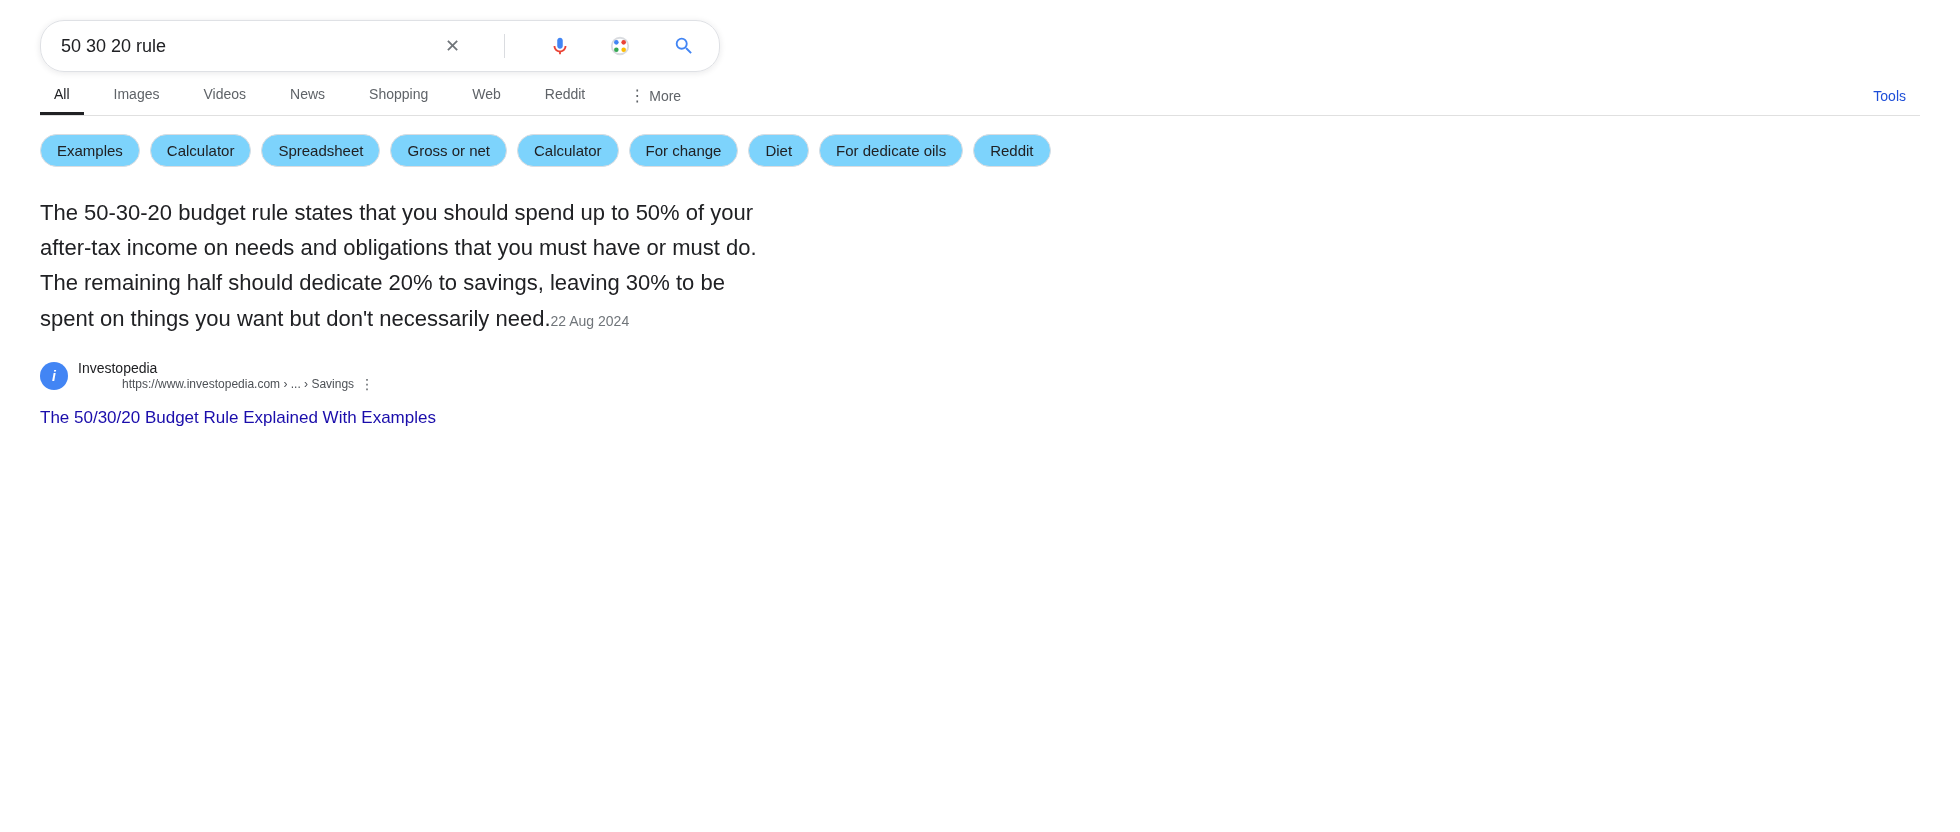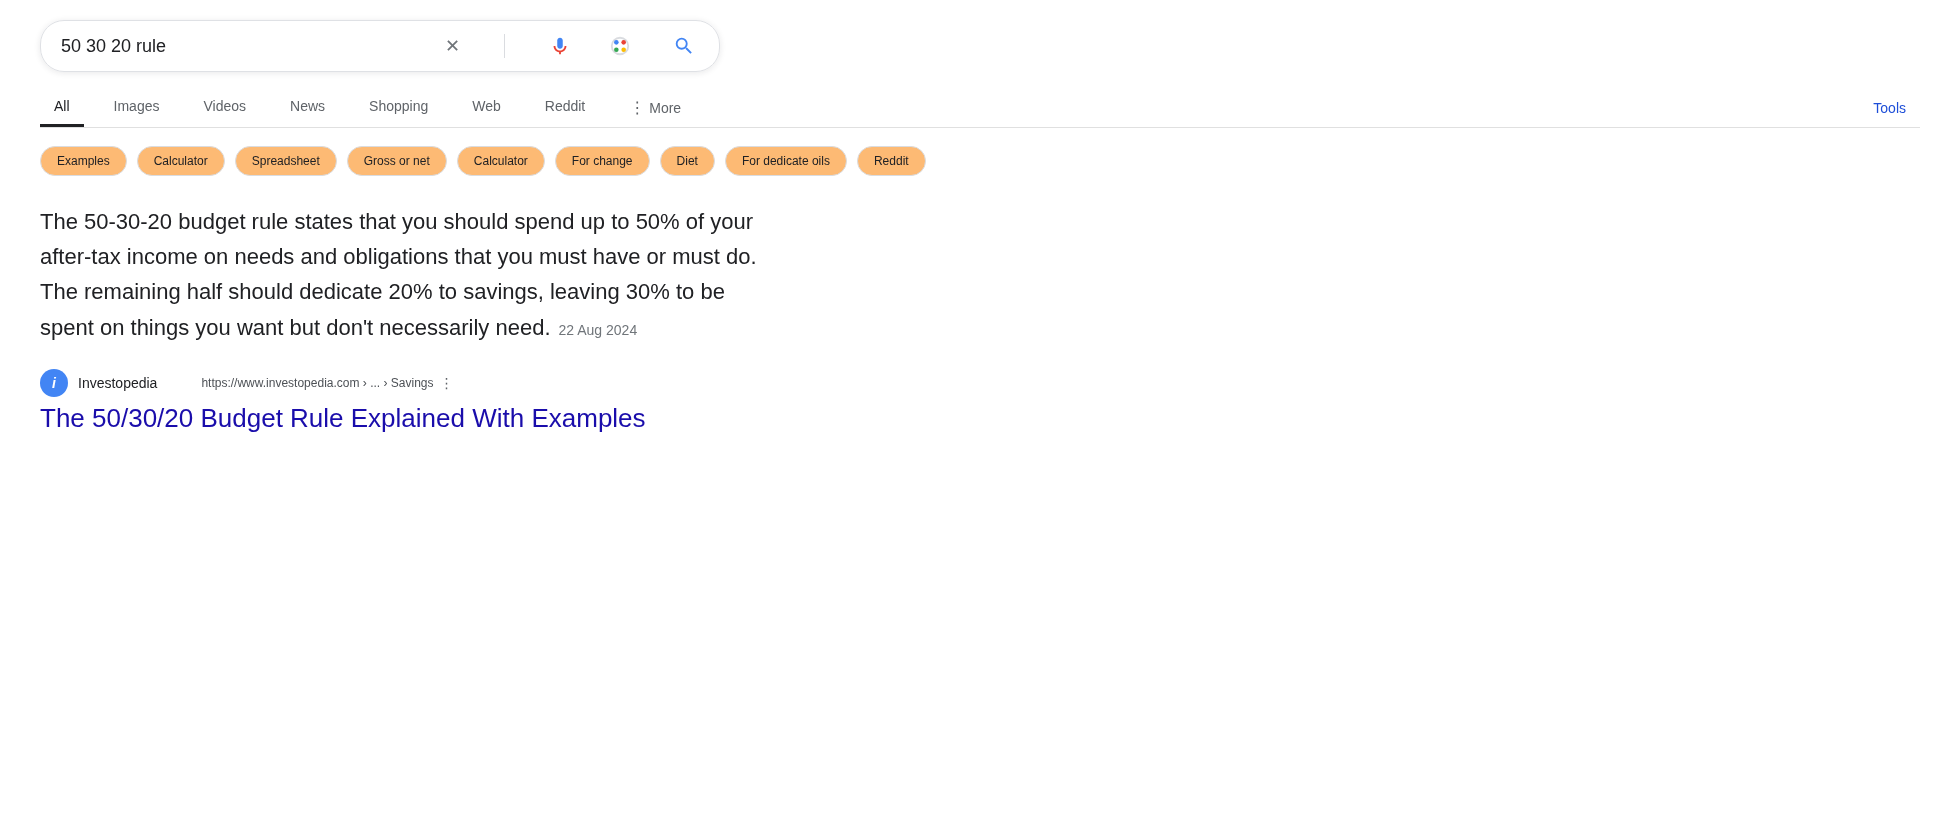--- a/index.html
+++ b/index.html
@@ -11,21 +11,21 @@
     }
 
     
     .search-bar-wrapper {
       display: flex;
       align-items: center;
       border: 1px solid #dfe1e5;
       border-radius: 24px;
       padding: 10px 20px;
       max-width: 680px;
-      margin-bottom: 16px;
+      margin-bottom: 4px;
       box-shadow: 0 1px 6px rgba(32,33,36,.1);
       gap: 28px;
     }
     .search-input {
       flex: 1;
       border: none;
       outline: none;
       font-size: 18px;
       color: #202124;
       background: transparent;
@@ -83,39 +83,38 @@
     .chips-row {
       display: flex;
       gap: 10px;
       flex-wrap: wrap;
       margin-bottom: 28px;
     }
     .chip {
       border: 1px solid #dadce0;
       border-radius: 20px;
       padding: 7px 16px;
-      font-size: 12px;
+      font-size: 15px;
       color: #202124;
       cursor: pointer;
       white-space: nowrap;
-      background: #fdba74;
+      background: #7dd3fc;
     }
 
     
     .snippet-text {
       font-size: 22px;
       line-height: 1.6;
       color: #202124;
       max-width: 720px;
       margin-bottom: 6px;
     }
     .snippet-date {
       font-size: 14px;
       color: #70757a;
-      margin-left: 8px;
     }
 
     
     .result-item {
       margin-top: 24px;
       max-width: 720px;
     }
     .result-source {
       display: flex;
       align-items: center;
@@ -131,20 +130,21 @@
       align-items: center;
       justify-content: center;
       color: #fff;
       font-size: 14px;
       font-weight: bold;
       font-style: italic;
       flex-shrink: 0;
     }
     .result-source-info {
       display: flex;
+      flex-direction: column;
     }
     .result-site-name {
       font-size: 14px;
       color: #202124;
     }
     .result-url-row {
       display: flex;
       align-items: center;
       gap: 6px;
     }
@@ -152,26 +152,26 @@
       font-size: 12px;
       color: #4d5156;
       padding-left: 44px;
     }
     .result-url-dots {
       font-size: 14px;
       color: #5f6368;
       cursor: pointer;
     }
     .result-title {
-      font-size: 26px;
+      font-size: 17px;
       color: #1a0dab;
       cursor: pointer;
       text-decoration: none;
       display: block;
-      margin-top: 6px;
+      margin-top: 16px;
     }
 
     
     .close-x {
       font-size: 18px;
       color: #70757a;
     }
 
     
     .mic-icon svg { width: 22px; height: 22px; }

